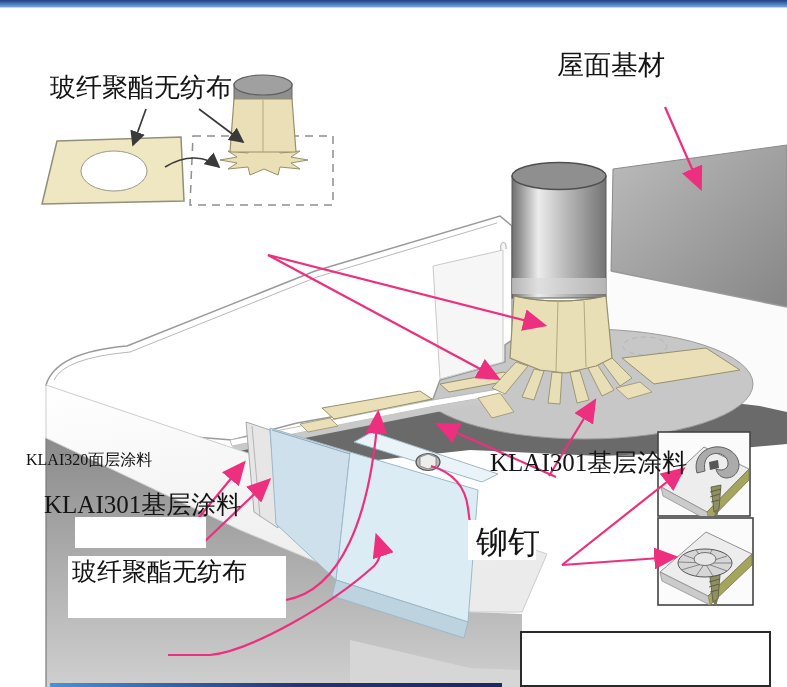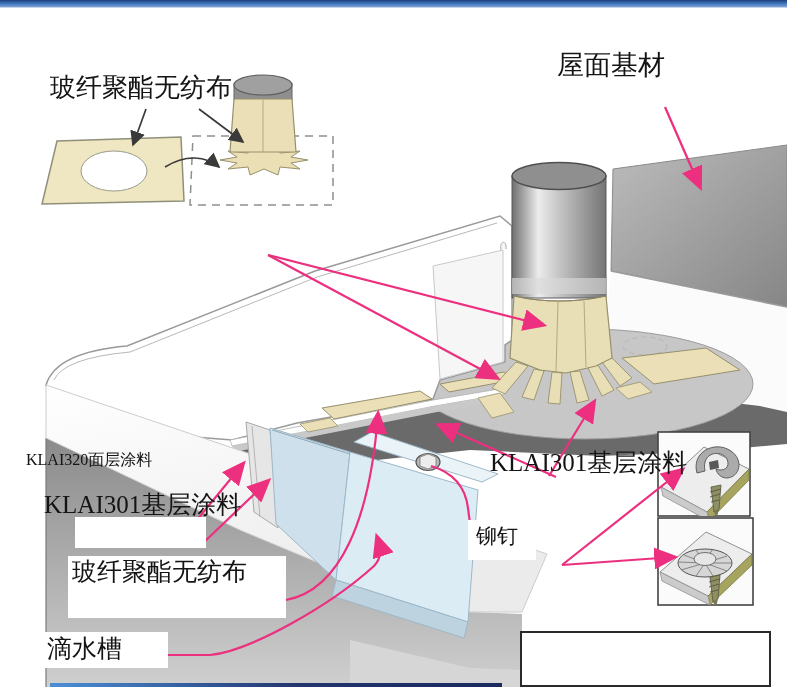--- a/index.html
+++ b/index.html
@@ -231,25 +231,22 @@
 <div class="lbl" style="left:26px;top:451px;font-size:16px;">KLAI320面层涂料</div>
 
 <div class="lbl" style="left:44px;top:491px;font-size:25px;">KLAI301基层涂料</div>
 
 <div class="whitebox" style="left:75px;top:517px;width:131px;height:31px;"></div>
 
 <div class="whitebox" style="left:68px;top:556px;width:218px;height:62px;">
   <div class="lbl" style="left:4px;top:2px;font-size:25px;">玻纤聚酯无纺布</div>
 </div>
 
-<div class="whitebox" style="left:44px;top:632px;width:124px;height:36px;">
-  <div class="lbl" style="left:3px;top:3px;font-size:25px;">滴水槽</div>
+
+<div class="whitebox" style="left:468px;top:520px;width:68px;height:40px;">
+  <div class="lbl" style="left:8px;top:5px;font-size:32px;">铆钉</div>
 </div>
 
-<div class="whitebox" style="left:468px;top:520px;width:68px;height:40px;">
-  <div class="lbl" style="left:8px;top:5px;font-size:21px;">铆钉</div>
+<div class="lbl" style="left:490px;top:449px;font-size:25px;">KLAI301基层涂料</div>
+
+<div class="legendbox" style="left:520px;top:631px;width:247px;height:52px;"></div>
+
 </div>
 
-<div class="lbl" style="left:490px;top:449px;font-size:25px;">KLAI301基层涂料</div>
-
-<div class="legendbox" style="left:520px;top:631px;width:247px;height:52px;"></div>
-
-</div>
-
 </body></html>

